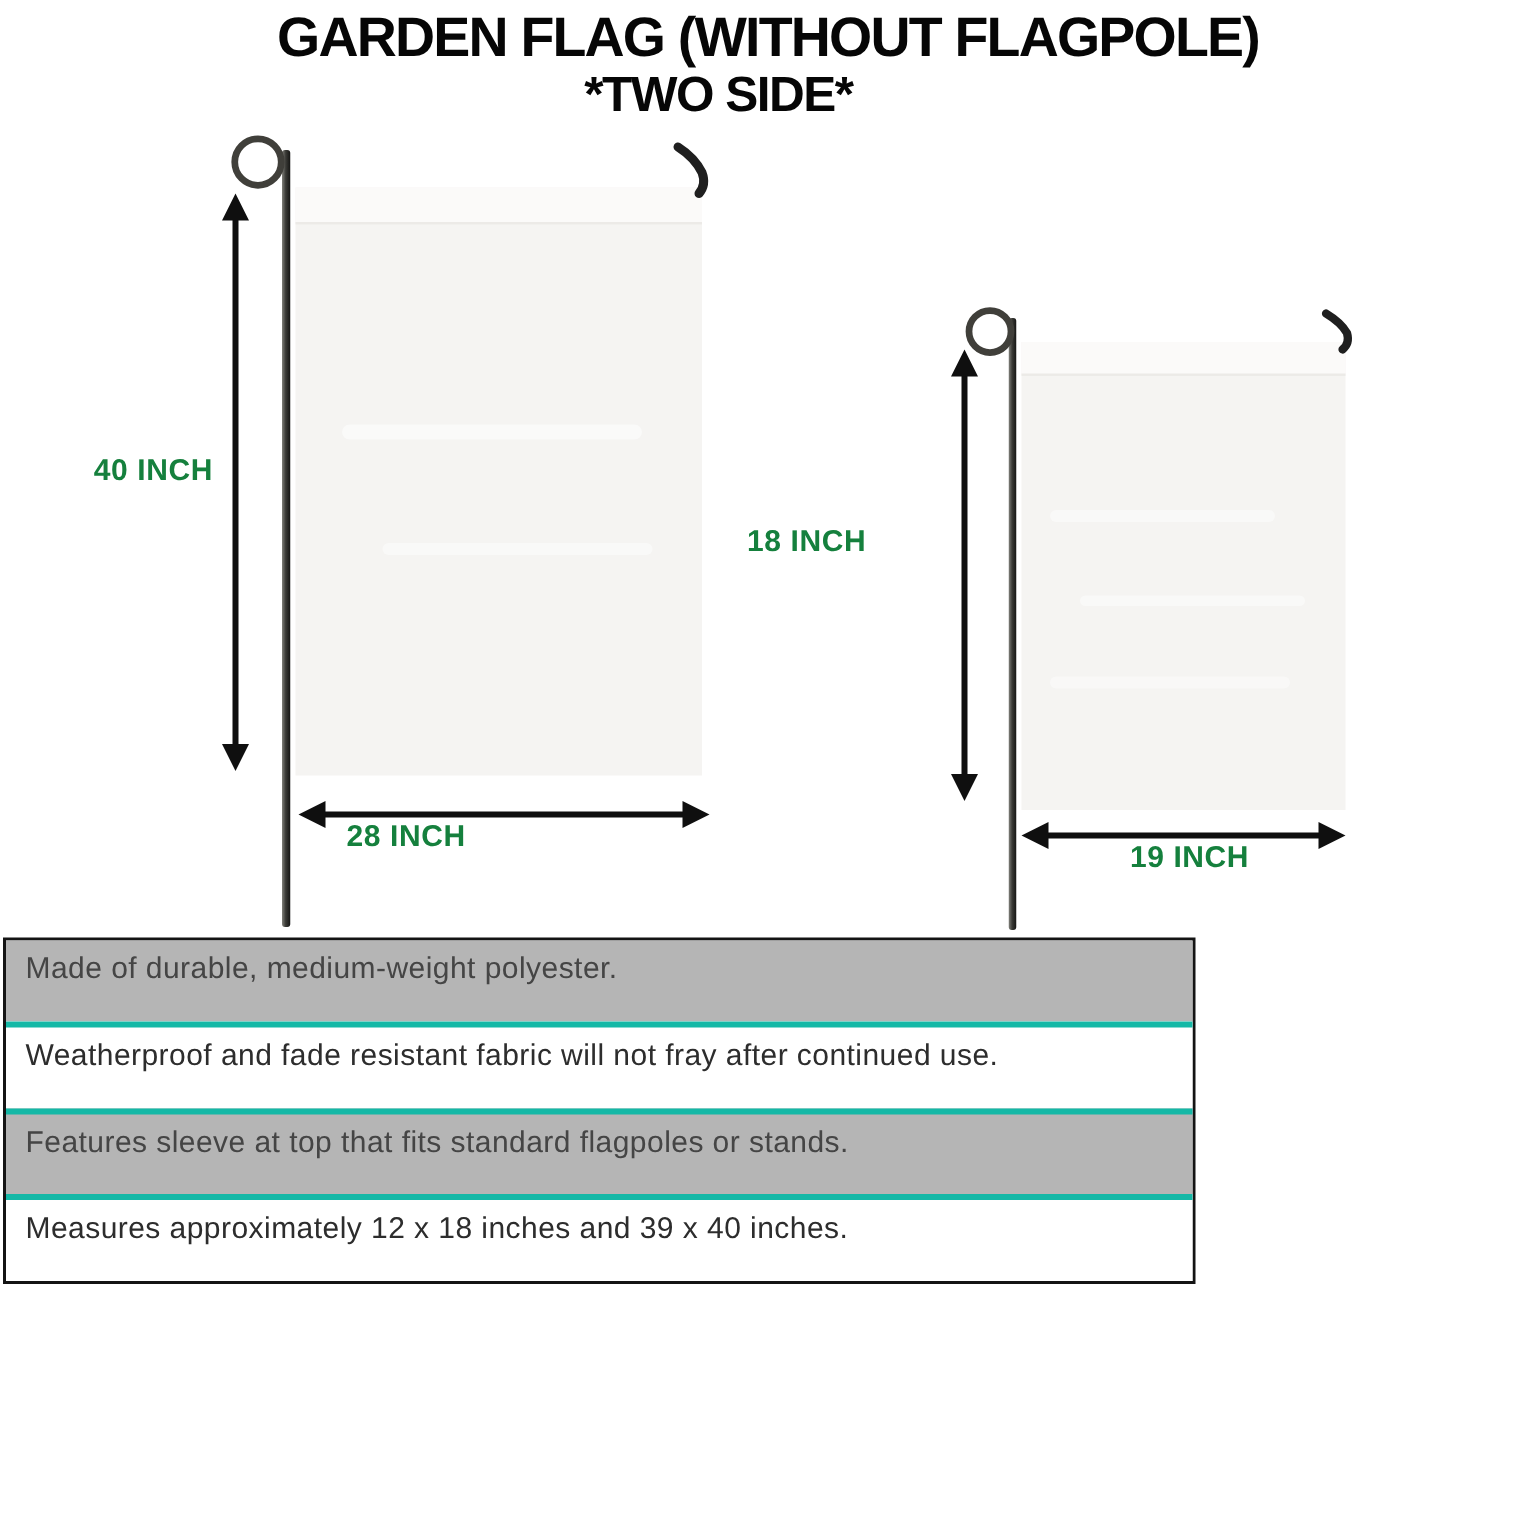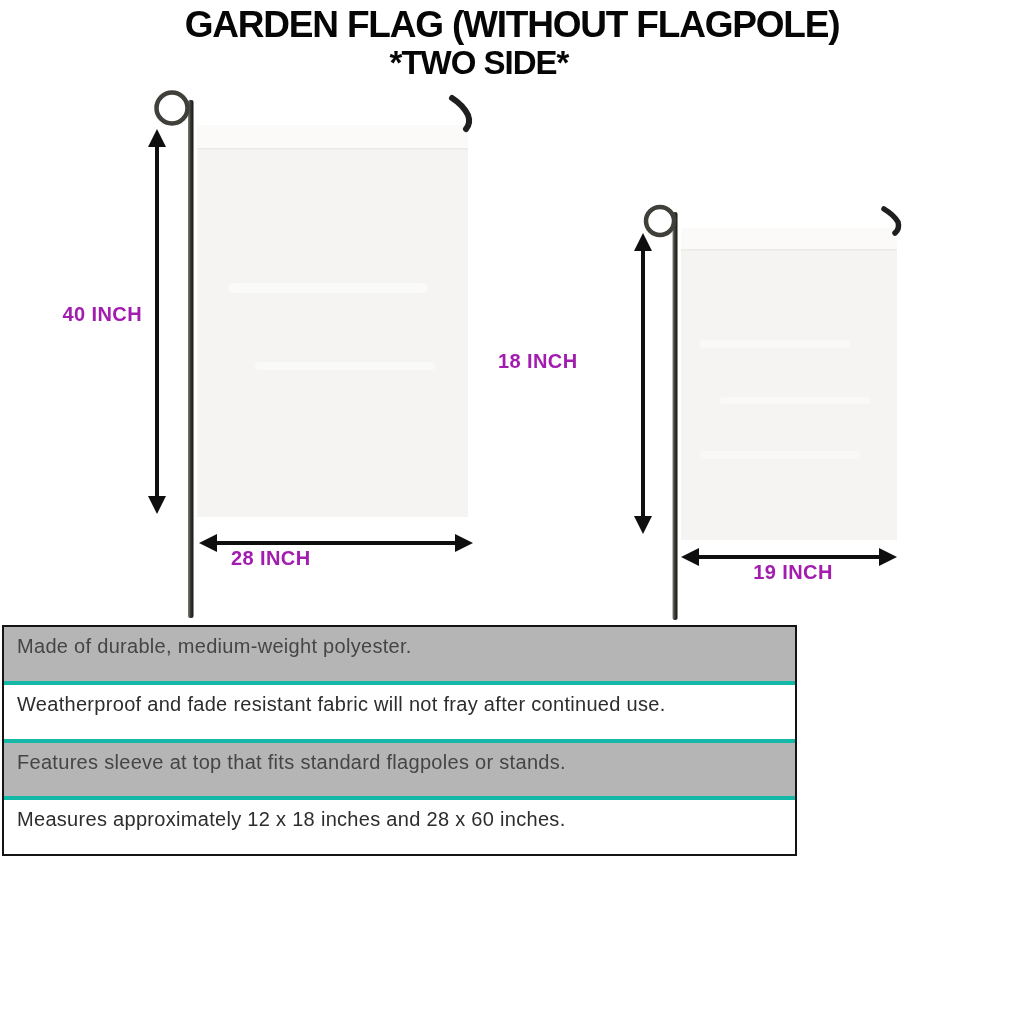--- a/index.html
+++ b/index.html
@@ -10,21 +10,21 @@
 
   
   .title-block { position: absolute; top: 5px; left: 0; width: 1024px; text-align: center; color: #060606; }
   .title-line1 { font-size: 37px; font-weight: 700; letter-spacing: -1.2px; line-height: 40px; }
   .title-line2 { font-size: 33px; font-weight: 700; letter-spacing: -1px; line-height: 36px; transform: translateX(-33px); }
 
   
   .diagram-svg { position: absolute; top: 0; left: 0; width: 1024px; height: 624px; }
 
   
-  .dim-label { position: absolute; font-size: 20px; font-weight: 700; color: #a21caf; letter-spacing: 0.4px; white-space: nowrap; }
+  .dim-label { position: absolute; font-size: 20px; font-weight: 700; color: #15803d; letter-spacing: 0.4px; white-space: nowrap; }
   .lab-40 { left: 30px;  top: 303px; width: 112px; text-align: right; }
   .lab-28 { left: 231px; top: 547px; width: 200px; text-align: left; }
   .lab-18 { left: 498px; top: 350px; width: 130px; text-align: left; }
   .lab-12 { left: 693px; top: 561px; width: 200px; text-align: center; }
 
   
   .features { position: absolute; top: 625px; left: 2px; width: 795px; height: 231px;
               border: 2px solid #141414; display: flex; flex-direction: column; background: #ffffff; }
   .feature-row { flex: 1 1 0; padding: 6px 13px 0 13px; font-size: 20px; letter-spacing: 0.3px; line-height: 26px; }
   .feature-row + .feature-row { border-top: 4px solid #14b8a6; }
@@ -100,16 +100,16 @@
 
   <div class="dim-label lab-40">40 INCH</div>
   <div class="dim-label lab-28">28 INCH</div>
   <div class="dim-label lab-18">18 INCH</div>
   <div class="dim-label lab-12">19 INCH</div>
 
   <div class="features">
     <div class="feature-row">Made of durable, medium-weight polyester.</div>
     <div class="feature-row">Weatherproof and fade resistant fabric will not fray after continued use.</div>
     <div class="feature-row">Features sleeve at top that fits standard flagpoles or stands.</div>
-    <div class="feature-row">Measures approximately 12 x 18 inches and 28 x 60 inches.</div>
+    <div class="feature-row">Measures approximately 12 x 18 inches and 39 x 40 inches.</div>
   </div>
 
 </div>
 
 </body></html>

